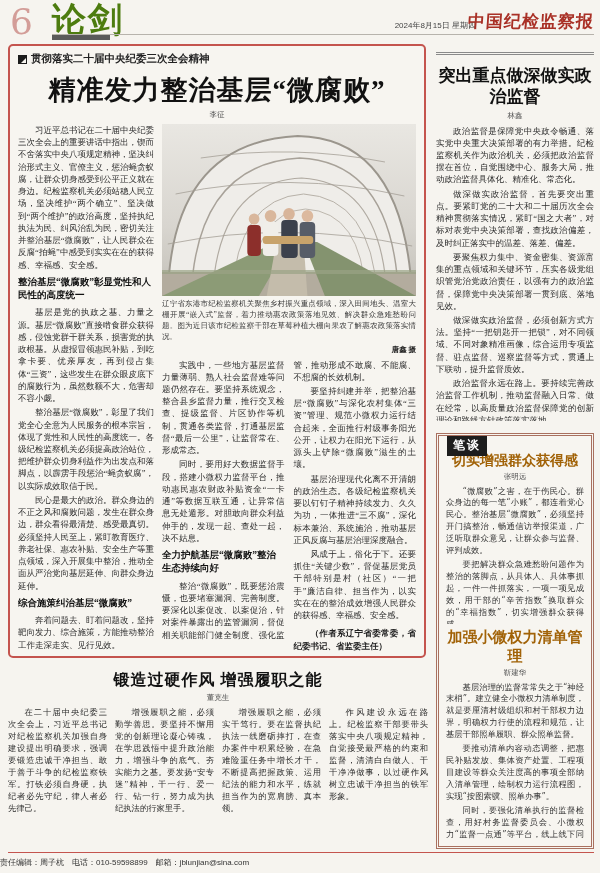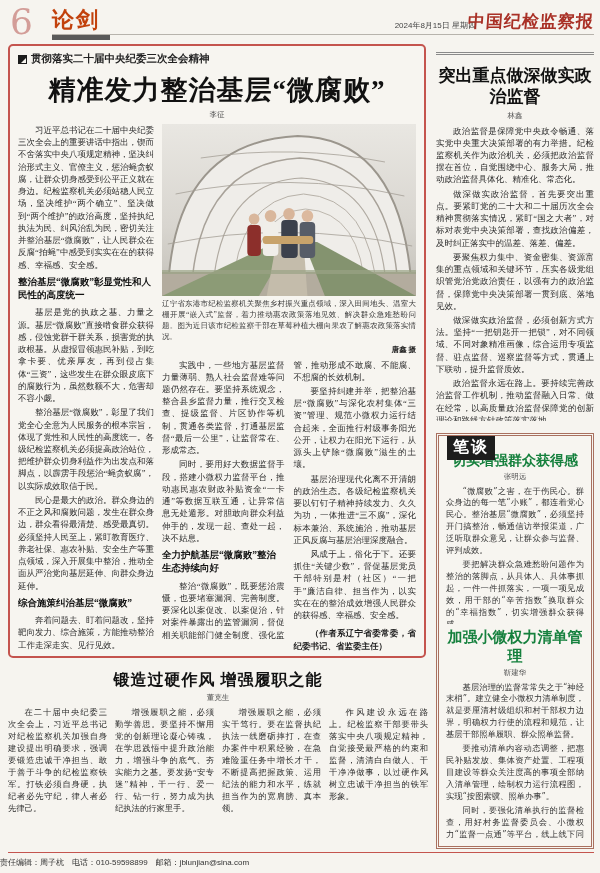--- a/index.html
+++ b/index.html
@@ -3,21 +3,21 @@
 <meta charset="utf-8">
 <style>
   html,body{margin:0;padding:0;}
   body{background:#e9e6e0;font-family:"Liberation Serif","DejaVu Serif",serif;}
   #page{position:relative;width:600px;height:873px;background:#f6f4ef;overflow:hidden;
         box-shadow:0 0 6px rgba(0,0,0,.25);margin:0 auto;color:#2b2b2b;}
   
   .hdr{position:absolute;left:10px;top:4px;right:6px;height:36px;}
   .pagenum{position:absolute;left:0;top:0;font-size:36px;line-height:36px;color:#d39d98;
            font-family:"DejaVu Serif",serif;}
-  .section{position:absolute;left:42px;top:2px;font-size:22px;line-height:28px;font-weight:bold;color:#c2410c;letter-spacing:2px;}
+  .section{position:absolute;left:42px;top:2px;font-size:34px;line-height:28px;font-weight:bold;color:#4d7c0f;letter-spacing:2px;}
   .section-bar{position:absolute;left:42px;top:31px;width:58px;height:5px;background:#5a5a5a;}
   .hdr-rule{position:absolute;left:42px;right:0;top:30px;border-top:1px solid #b7b3ac;}
   .dateline{position:absolute;right:118px;top:16px;font-size:8px;color:#444;font-family:"Liberation Sans",sans-serif;}
   .masthead{position:absolute;right:0;top:6px;font-size:17px;font-weight:900;color:#a93026;
             transform:skewX(-4deg);letter-spacing:1px;font-family:"DejaVu Serif",serif;}
   
   .mainbox{position:absolute;left:8px;top:44px;width:418px;height:614px;border:2px solid #c4544e;
            border-radius:5px;background:#f7f5f0;overflow:hidden;padding:6px 8px;box-sizing:border-box;}
   .kicker{font-size:10.5px;font-weight:bold;color:#222;display:flex;align-items:center;gap:4px;}
   .kicker-ico{width:9px;height:9px;background:#1c1c1c;display:inline-block;position:relative;flex:0 0 auto;}
@@ -36,23 +36,23 @@
   .subhead{font-size:9.5px;font-weight:bold;color:#111;margin:5px 0 4px;line-height:1.4;}
   .attribution{font-size:8.5px;line-height:1.44;text-align:justify;text-indent:2em;font-weight:bold;color:#222;margin-top:6px;}
   
   .rightcol{position:absolute;left:436px;top:52px;width:158px;height:800px;}
   .r-rule{border-top:3px double #8a8a8a;margin-bottom:10px;}
   .r-title{font-size:17px;font-weight:900;text-align:center;color:#111;line-height:1.25;margin:0 0 3px;}
   .r-body{height:296px;overflow:hidden;margin-top:4px;}
   
   .bitan{position:relative;border:3px double #a9705f;margin-top:12px;padding:12px 7px 6px;height:392px;
          overflow:hidden;background:#f7f5f0;}
-  .bitan-label{position:absolute;top:-1px;left:8px;background:#1d1d1d;color:#fff;font-size:16px;
+  .bitan-label{position:absolute;top:-1px;left:8px;background:#1d1d1d;color:#fff;font-size:12px;
                font-weight:bold;padding:2px 6px;letter-spacing:2px;}
-  .e-title{font-size:14px;font-weight:900;text-align:center;color:#15803d;margin:4px 0 2px;}
+  .e-title{font-size:14px;font-weight:900;text-align:center;color:#a16207;margin:4px 0 2px;}
   .e-title2{font-size:15px;}
   .e-body p.body{font-family:"DejaVu Serif",serif;color:#333;font-size:8.3px;}
   .e-body1{height:138px;overflow:hidden;}
   .e-body2{height:158px;overflow:hidden;}
   
   .bottom{position:absolute;left:8px;top:666px;width:420px;height:182px;overflow:hidden;}
   .b-title{font-size:16px;font-weight:900;text-align:center;color:#111;letter-spacing:1px;margin:4px 0 2px;}
   .b-cols{column-count:4;column-gap:8px;height:122px;overflow:hidden;margin-top:4px;}
   .b-cols p.body{font-size:8.3px;}
   

